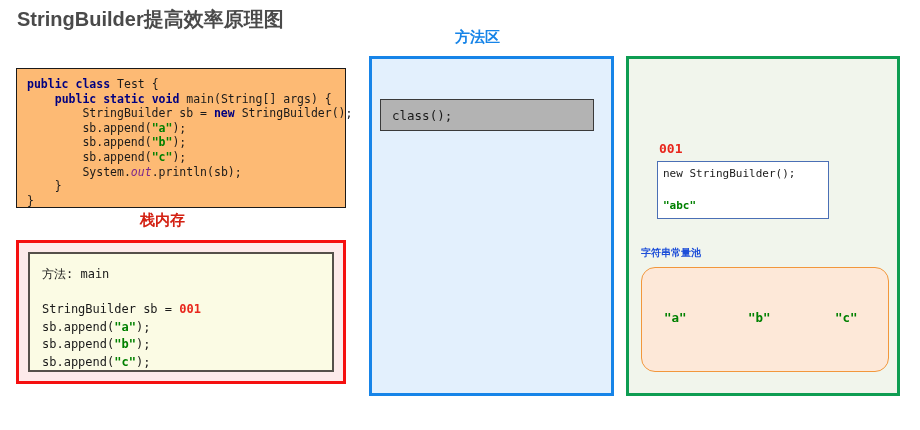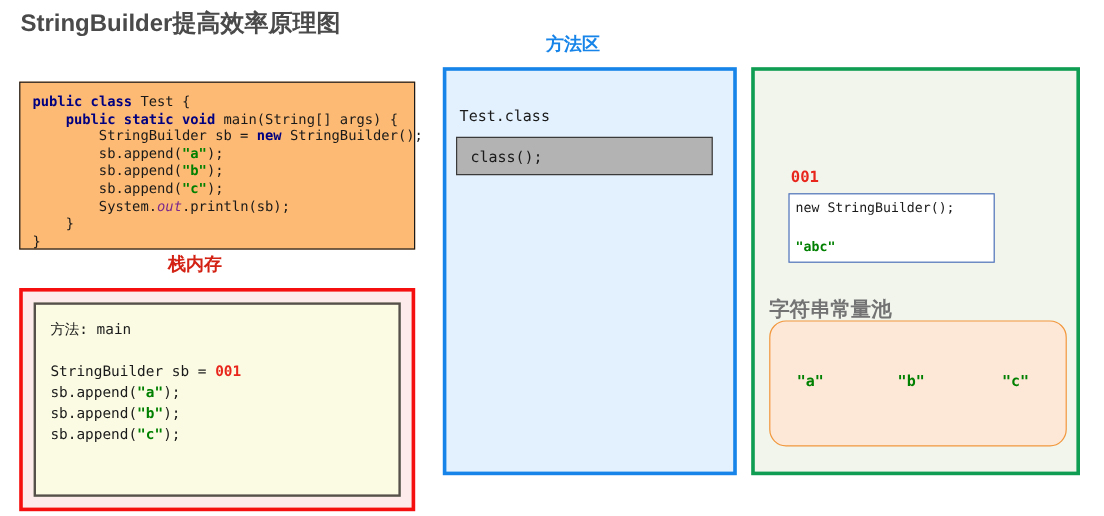--- a/index.html
+++ b/index.html
@@ -63,21 +63,21 @@
   #stack-caption  { left: 140px; top: 211px; color: #d32113; }
   #method-caption { left: 455px; top: 28px;  color: #1684e8; }
   #heap-caption   { left: 728px; top: 27px;  color: #1d4ed8; margin-top: 32px; }
 
   
   #stack-region {
     position: absolute;
     left: 16px;
     top: 240px;
     width: 330px;
-    height: 186px;
+    height: 144px;
     background: #fdeaea;
     border: 3px solid #f50f0f;
     box-sizing: border-box;
     padding: 9px;
   }
   #stack-frame {
     width: 100%;
     height: 100%;
     box-sizing: border-box;
     background: #fbfbe4;
@@ -149,23 +149,23 @@
     border: 1.5px solid #4a6fb5;
     box-sizing: border-box;
     padding: 4px 0 0 5px;
   }
   #heap-object-box .code { font-size: 11px; line-height: 16px; }
 
   #pool-label {
     position: absolute;
     left: 12px;
     top: 187px;
-    font-size: 17px;
-    font-weight: bold;
-    color: #737373;
+    font-size: 10px;
+    font-weight: bold;
+    color: #1d4ed8;
     white-space: nowrap;
   }
   #string-pool-box {
     position: absolute;
     left: 12px;
     top: 208px;
     width: 248px;
     height: 105px;
     background: #fde8d8;
     border: 1.8px solid #f2973c;
@@ -208,21 +208,20 @@
 
 StringBuilder sb = <span class="ref">001</span>
 sb.append(<span class="str">"a"</span>);
 sb.append(<span class="str">"b"</span>);
 sb.append(<span class="str">"c"</span>);</div>
   </div>
 </div>
 
 <div class="section-caption" id="method-caption">方法区</div>
 <div id="method-area-region">
-  <div id="method-class-label">Test.class</div>
   <div id="method-entry-box">class();</div>
 </div>
 
 <div class="section-caption" id="heap-caption">堆内存</div>
 <div id="heap-region">
   <div id="heap-object-id">001</div>
   <div id="heap-object-box">
     <div class="code">new StringBuilder();
 
 <span class="str">"abc"</span></div>

